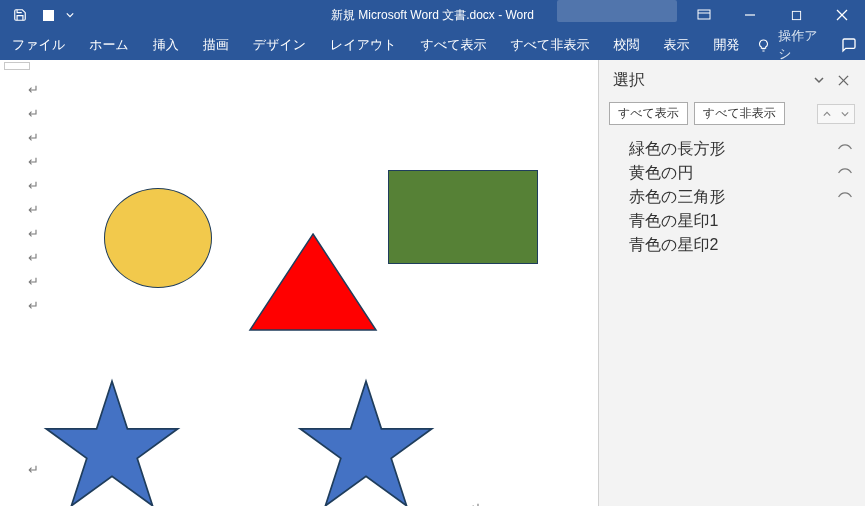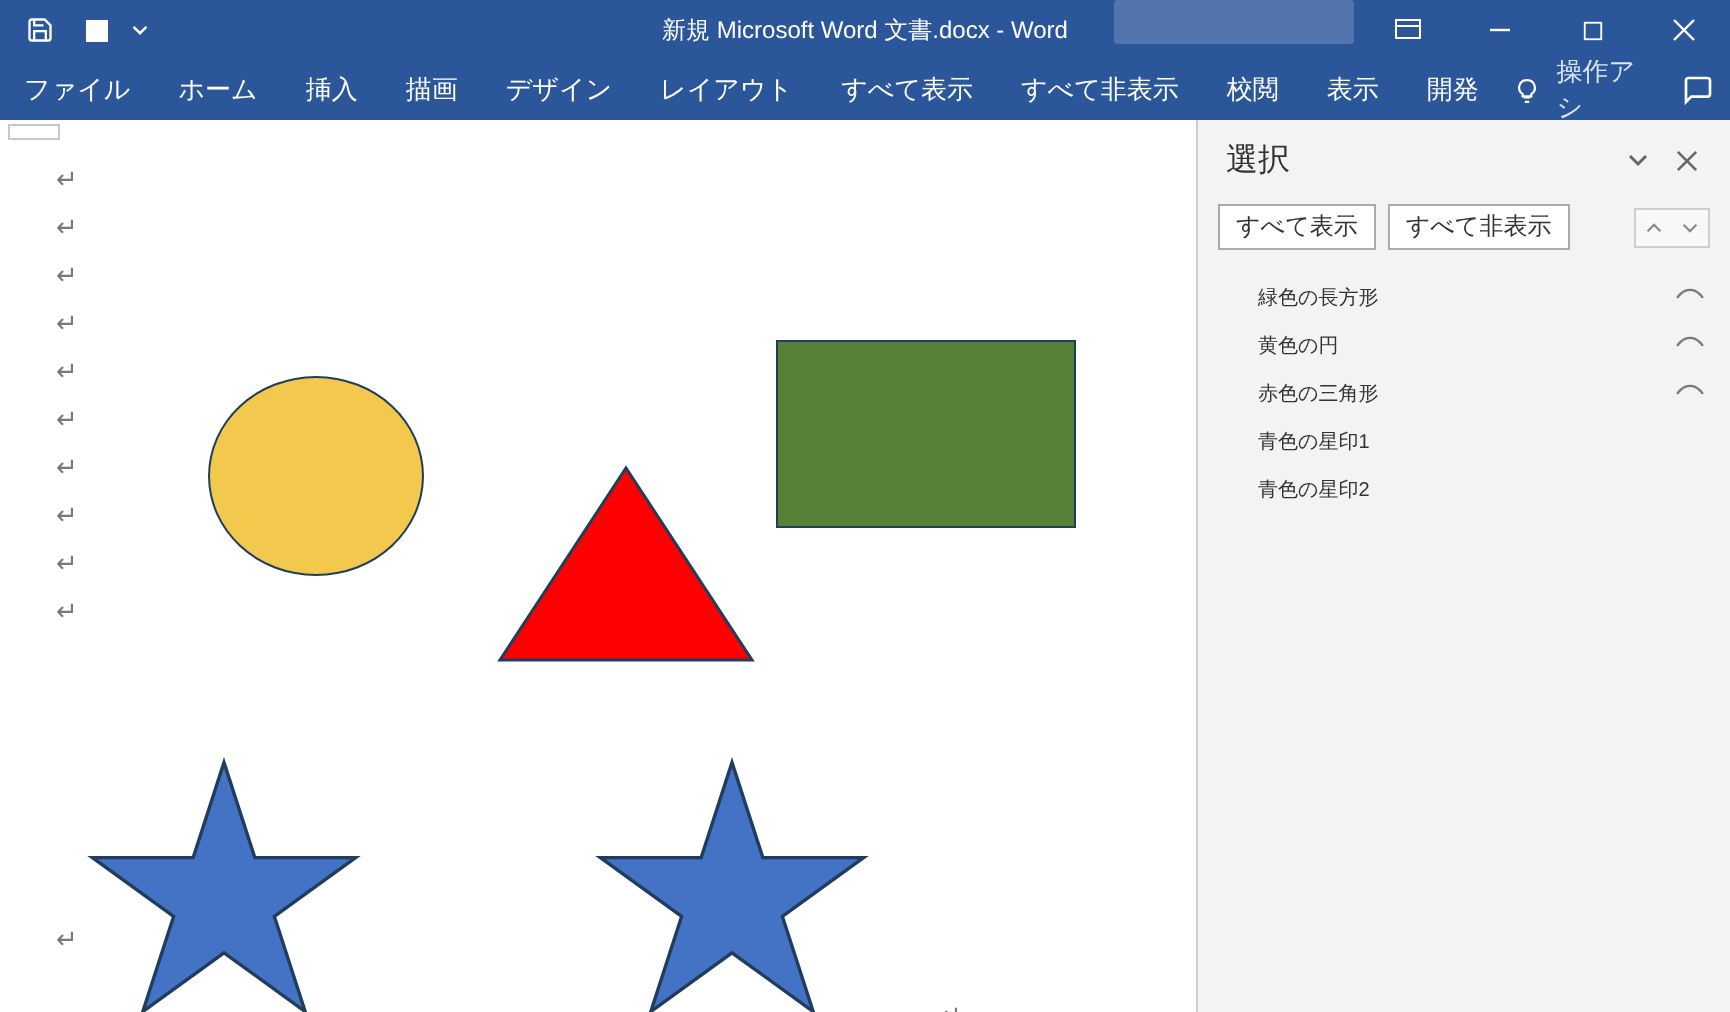--- a/index.html
+++ b/index.html
@@ -42,21 +42,21 @@
 
   
   .pane { width:267px; border-left:1px solid #d0d0d0; background:#f3f3f3; display:flex; flex-direction:column; }
   .pane-head { display:flex; align-items:center; padding:8px 10px 6px 14px; }
   .pane-head .title { font-size:16px; color:#333; flex:1; }
   .pane-head .chev, .pane-head .closebtn { width:24px; height:24px; display:flex; align-items:center; justify-content:center; color:#666; cursor:pointer; font-size:14px;}
   .pane-toolbar { display:flex; align-items:center; gap:6px; padding:4px 10px 8px 10px;}
   .pane-toolbar .btn { border:1px solid #ababab; background:#fff; font-size:12px; padding:2px 8px; color:#333; cursor:pointer;}
   .pane-toolbar .reorder { margin-left:auto; display:flex; border:1px solid #cfcfcf;}
   .pane-toolbar .reorder span{ width:18px; height:18px; display:flex; align-items:center; justify-content:center; font-size:10px; color:#888; background:#f8f8f8;}
-  .pane-list { padding:4px 10px 0 14px; font-size:10px; color:#333;}
+  .pane-list { padding:4px 10px 0 14px; font-size:16px; color:#333;}
   .pane-item { display:flex; align-items:center; height:24px; cursor:pointer;}
   .pane-item .label { flex:1; padding-left:16px;}
   .pane-item .eye { width:20px; color:#7a7a7a; display:flex; justify-content:center;}
   .pane-item .eye svg{ width:14px; height:14px;}
 </style>
 </head>
 <body>
 
 <div class="titlebar">
   <div class="qat">

